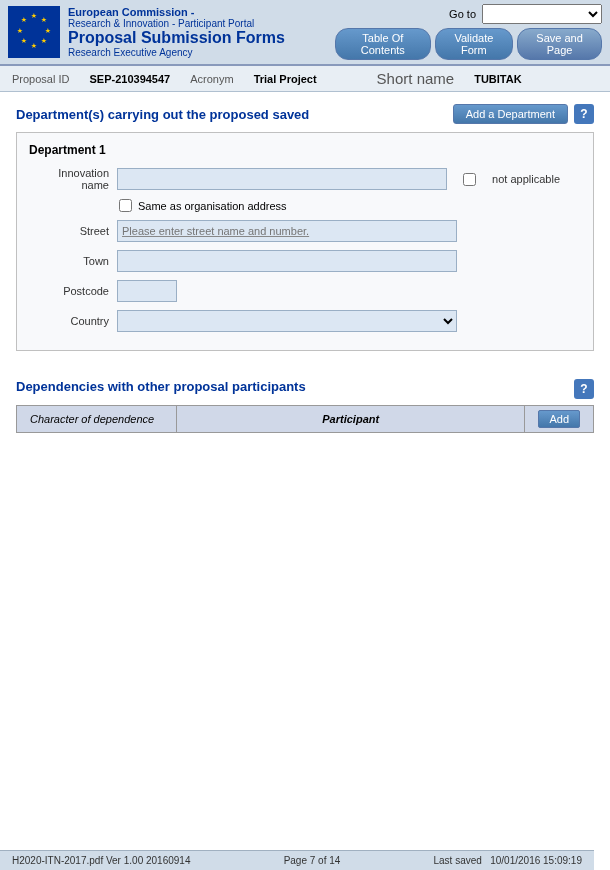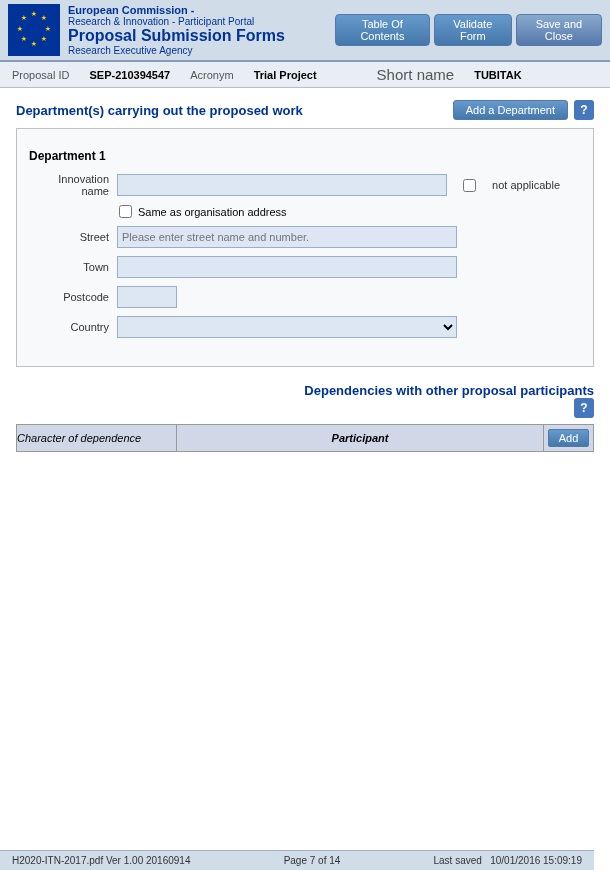--- a/index.html
+++ b/index.html
@@ -9,21 +9,21 @@
       background: #fff;
       width: 610px;
       min-height: 870px;
       position: relative;
     }
     .btn-nav {
       padding: 3px 10px;
       font-size: 11px;
       cursor: pointer;
       border: 1px solid #5577aa;
-      border-radius: 4px;
+      border-radius: 13px;
       color: #fff;
       background: linear-gradient(to bottom, #6699cc, #4477aa);
     }
 
     
     .proposal-info {
       background: #e8eef4;
       border-bottom: 1px solid #b0c0d0;
       padding: 4px 12px;
       display: flex;
@@ -68,22 +68,22 @@
       font-weight: bold;
       cursor: pointer;
       display: flex;
       align-items: center;
       justify-content: center;
     }
 
     
     .dept-section {
       border: 1px solid #c0c0c0;
-      padding: 20px 12px;
-      margin-bottom: 16px;
+      padding: 10px 12px;
+      margin-bottom: 28px;
       background: #f8f9fb;
     }
     .dept-title {
       font-weight: bold;
       font-size: 12px;
       margin-bottom: 10px;
       color: #000;
     }
 
     
@@ -129,39 +129,38 @@
       gap: 4px;
       font-size: 11px;
       color: #333;
       margin-left: 8px;
       justify-content: space-between;
     }
 
     
     .dependencies-header {
       display: flex;
-      align-items: flex-end;
+      align-items: flex-start;
       justify-content: space-between;
       margin-bottom: 6px;
-      flex-direction: column;
     }
     .dependencies-title {
       color: #003399;
       font-size: 13px;
       font-weight: bold;
     }
     .dep-table {
       width: 100%;
       border-collapse: collapse;
       font-size: 11px;
     }
     .dep-table th {
       background: #ccd;
       border: 1px solid #999;
-      padding: 4px 0;
+      padding: 4px 13px;
       font-weight: bold;
       text-align: center;
       color: #000;
     }
     .dep-table th.char-col {
       width: 160px;
       background: #d0d8e8;
       font-style: italic;
       font-weight: normal;
       text-align: left;
@@ -249,41 +248,47 @@
       </g>
     </svg>
   </div>
   <div style="flex:1; padding-left:8px;">
     <div class="commission" style="font-size:11px;font-weight:bold;color:#003399;">European Commission -</div>
     <div class="sub-commission" style="font-size:10px;color:#003399;">Research &amp; Innovation - Participant Portal</div>
     <div style="font-size:16px;font-weight:bold;color:#003399;">Proposal Submission Forms</div>
     <div style="font-size:10px;color:#003399;">Research Executive Agency</div>
   </div>
   <div class="header-right">
+    <div class="goto-row">
+      <span style="font-size:11px;">Go to</span>
+      <select style="width:120px;height:20px;font-size:11px;">
+        <option></option>
+      </select>
+    </div>
     <div class="action-buttons-row">
       <button class="btn-nav">Table Of Contents</button>
       <button class="btn-nav">Validate Form</button>
-      <button class="btn-nav" style="background:linear-gradient(to bottom,#88aacc,#5577aa);">Save and Close</button>
+      <button class="btn-nav" style="background:linear-gradient(to bottom,#88aacc,#5577aa);">Save and Page</button>
     </div>
   </div>
 </div>
 
 <div class="proposal-info">
   <span style="color:#555;font-size:11px;">Proposal ID</span>
   <span style="font-weight:bold;font-size:11px;">SEP-210394547</span>
   <span style="color:#555;font-size:11px;">Acronym</span>
   <span style="font-weight:bold;font-size:11px;">Trial Project</span>
   <span style="color:#555;font-size:15px;margin-left:40px;">Short name</span>
   <span style="font-weight:bold;font-size:11px;">TUBITAK</span>
 </div>
 
 <div class="main-content">
 
   <div style="display:flex;align-items:center;justify-content:space-between;margin-bottom:8px;">
-    <div class="section-title-left">Department(s) carrying out the proposed work</div>
+    <div class="section-title-left">Department(s) carrying out the proposed saved</div>
     <div style="display:flex;align-items:center;gap:6px;">
       <button class="btn-add-dept">Add a Department</button>
       <button class="btn-help">?</button>
     </div>
   </div>
 
   <div class="dept-section">
     <div class="dept-title">Department 1</div>
 
     <div class="form-row">
@@ -295,21 +300,21 @@
       </div>
     </div>
 
     <div class="checkbox-row">
       <input type="checkbox" style="">
       <label>Same as organisation address</label>
     </div>
 
     <div class="form-row">
       <label>Street</label>
-      <input type="text" style="width: 340px; height: 22px; border: 1px solid rgb(154, 175, 197); background: rgb(220, 231, 243); padding: 2px 4px; font-size: 11px; color: rgb(136, 136, 136);" placeholder="Please enter street name and number.">
+      <input type="text" style="width: 340px; height: 22px; border: 1px solid rgb(154, 175, 197); background: rgb(220, 231, 243); padding: 2px 4px; font-size: 11px; color: rgb(136, 136, 136); text-decoration: underline;" placeholder="Please enter street name and number.">
     </div>
 
     <div class="form-row">
       <label>Town</label>
       <input type="text" style="width: 340px; height: 22px; border: 1px solid rgb(154, 175, 197); background: rgb(220, 231, 243); padding: 2px 4px; font-size: 11px;">
     </div>
 
     <div class="form-row">
       <label>Postcode</label>
       <input type="text" style="width: 60px; height: 22px; border: 1px solid rgb(154, 175, 197); background: rgb(220, 231, 243); padding: 2px 4px; font-size: 11px;">

